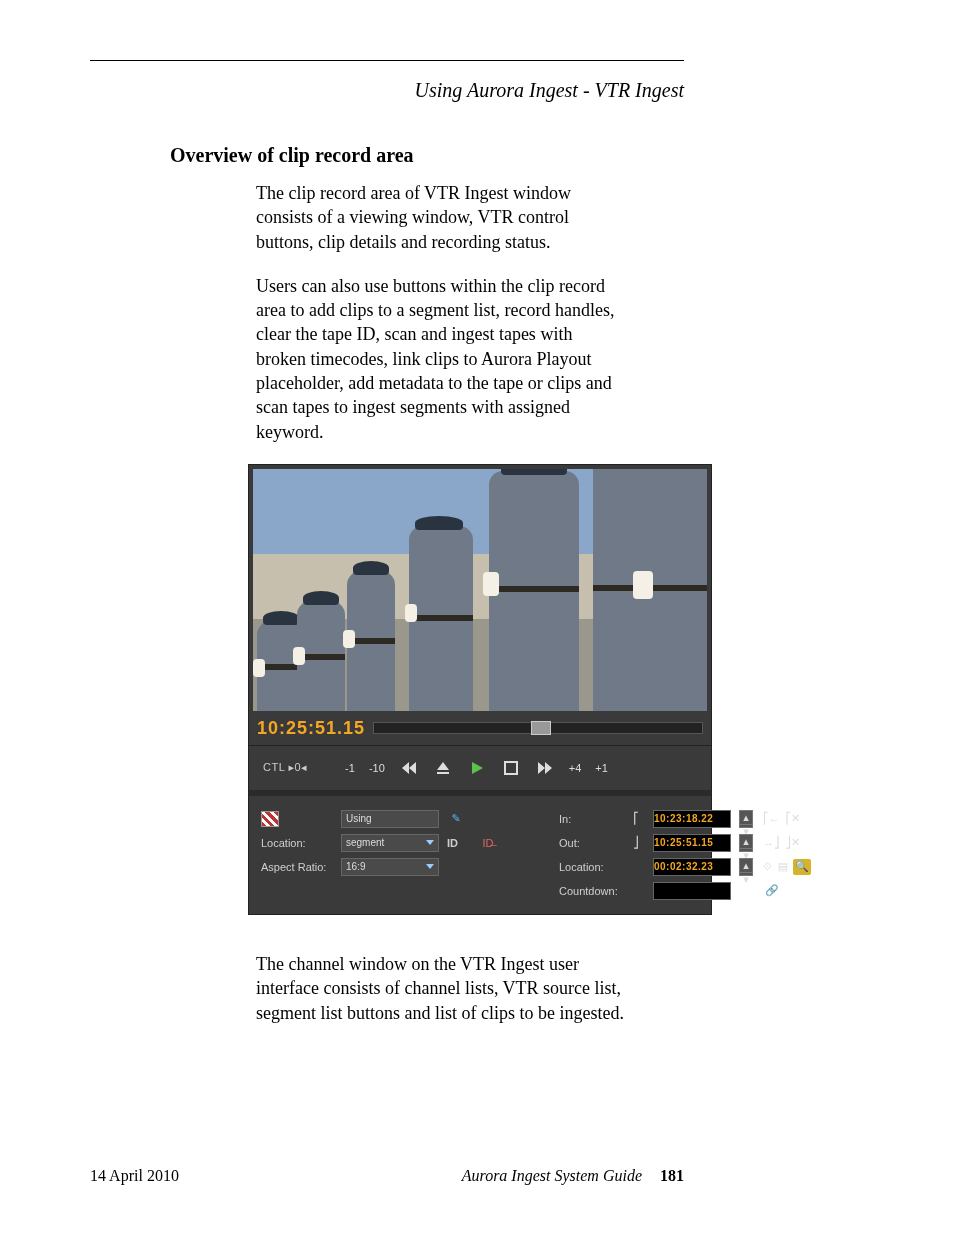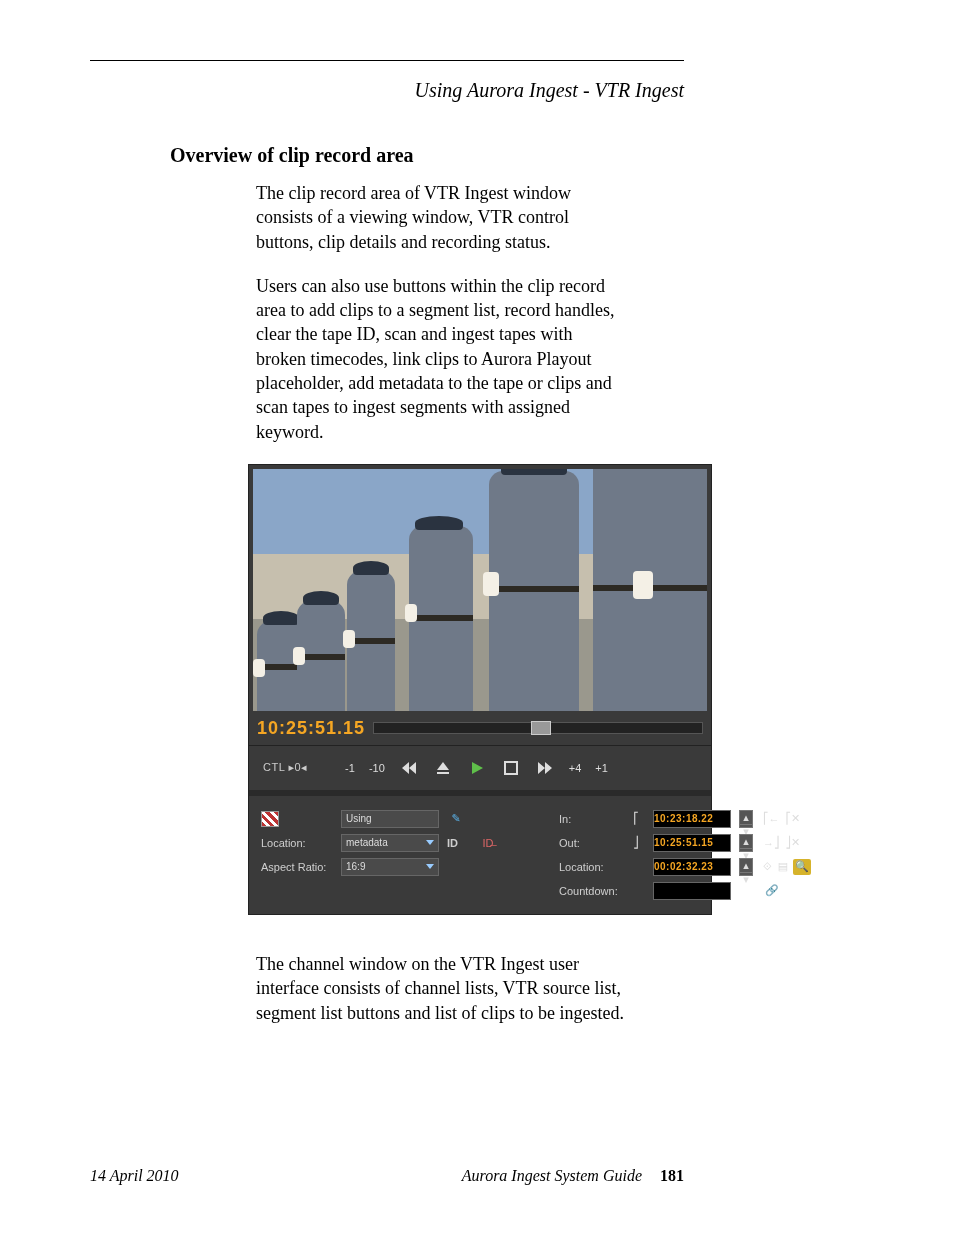--- a/index.html
+++ b/index.html
@@ -3,21 +3,21 @@
 <meta charset="utf-8">
 <style>
 html,body{margin:0;padding:0;background:#fff;font-family:"Times New Roman",Times,serif;color:#000}
 .page{width:774px;height:1235px;position:relative;box-sizing:border-box;padding:60px 90px 0 90px}
 .top-rule{border-top:1px solid #000;margin:0 0 8px 0}
 .running-head{text-align:right;font-style:italic;font-size:20px;margin:18px 0 42px 0}
 h2{font-family:Liberation Serif, serif;font-weight:700;font-size:20px;margin:0 0 14px 80px}
 .body-text{margin:0 58px 0 158px;font-size:18px;line-height:1.35}
 .body-text p{margin:0 0 20px 8px}
 .footer{position:absolute;left:90px;right:90px;bottom:50px;font-size:16px;display:flex;justify-content:space-between;align-items:baseline}
-.footer .left{font-style:italic}
+.footer .left{}
 .footer .right{font-style:italic}
 .footer .pn{font-style:normal;font-weight:700;margin-left:14px}
 
 .app{width:462px;background:#3a3a3a;margin:0 0 37px 158px;border:1px solid #222;font-family:Arial,Helvetica,sans-serif}
 .viewer{height:242px;margin:4px;background:linear-gradient(180deg,#8aa6c8 0%,#8aa6c8 35%,#c6bfae 35%,#c6bfae 62%,#9a988d 62%,#9a988d 100%);position:relative;overflow:hidden}
 .soldier{position:absolute;bottom:0;width:48px;background:#6f7988;border-radius:14px 14px 0 0}
 .soldier .hat{position:absolute;top:-10px;left:6px;width:36px;height:14px;background:#2a3340;border-radius:50% 50% 4px 4px}
 .soldier .belt{position:absolute;top:48%;left:0;right:0;height:6px;background:#2d2a24}
 .soldier .glove{position:absolute;top:42%;width:12px;height:18px;background:#f4f0e6;border-radius:4px}
 .tc-bar{display:flex;align-items:center;gap:8px;padding:4px 8px}
@@ -153,21 +153,21 @@
           <div>▾</div>
         </span>
       <span class="row-icons">
           <span class="ic">⎡←</span>
           <span class="ic">⎡✕</span>
         </span>
       <span></span>
 
       <span class="lab">Location:</span>
       <span class="fld">
-          <span>metadata</span>
+          <span>segment</span>
           <span class="caret"></span>
         </span>
       <span class="lab" style="font-weight:700">ID</span>
       <span class="ic" style="color:#d66">ID̶</span>
       <span></span>
       <span class="lab">Out:</span>
       <span class="ic">⎦</span>
       <span class="tcv">10:25:51.15</span>
       <span class="spin">
           <div class="u">▴</div>

